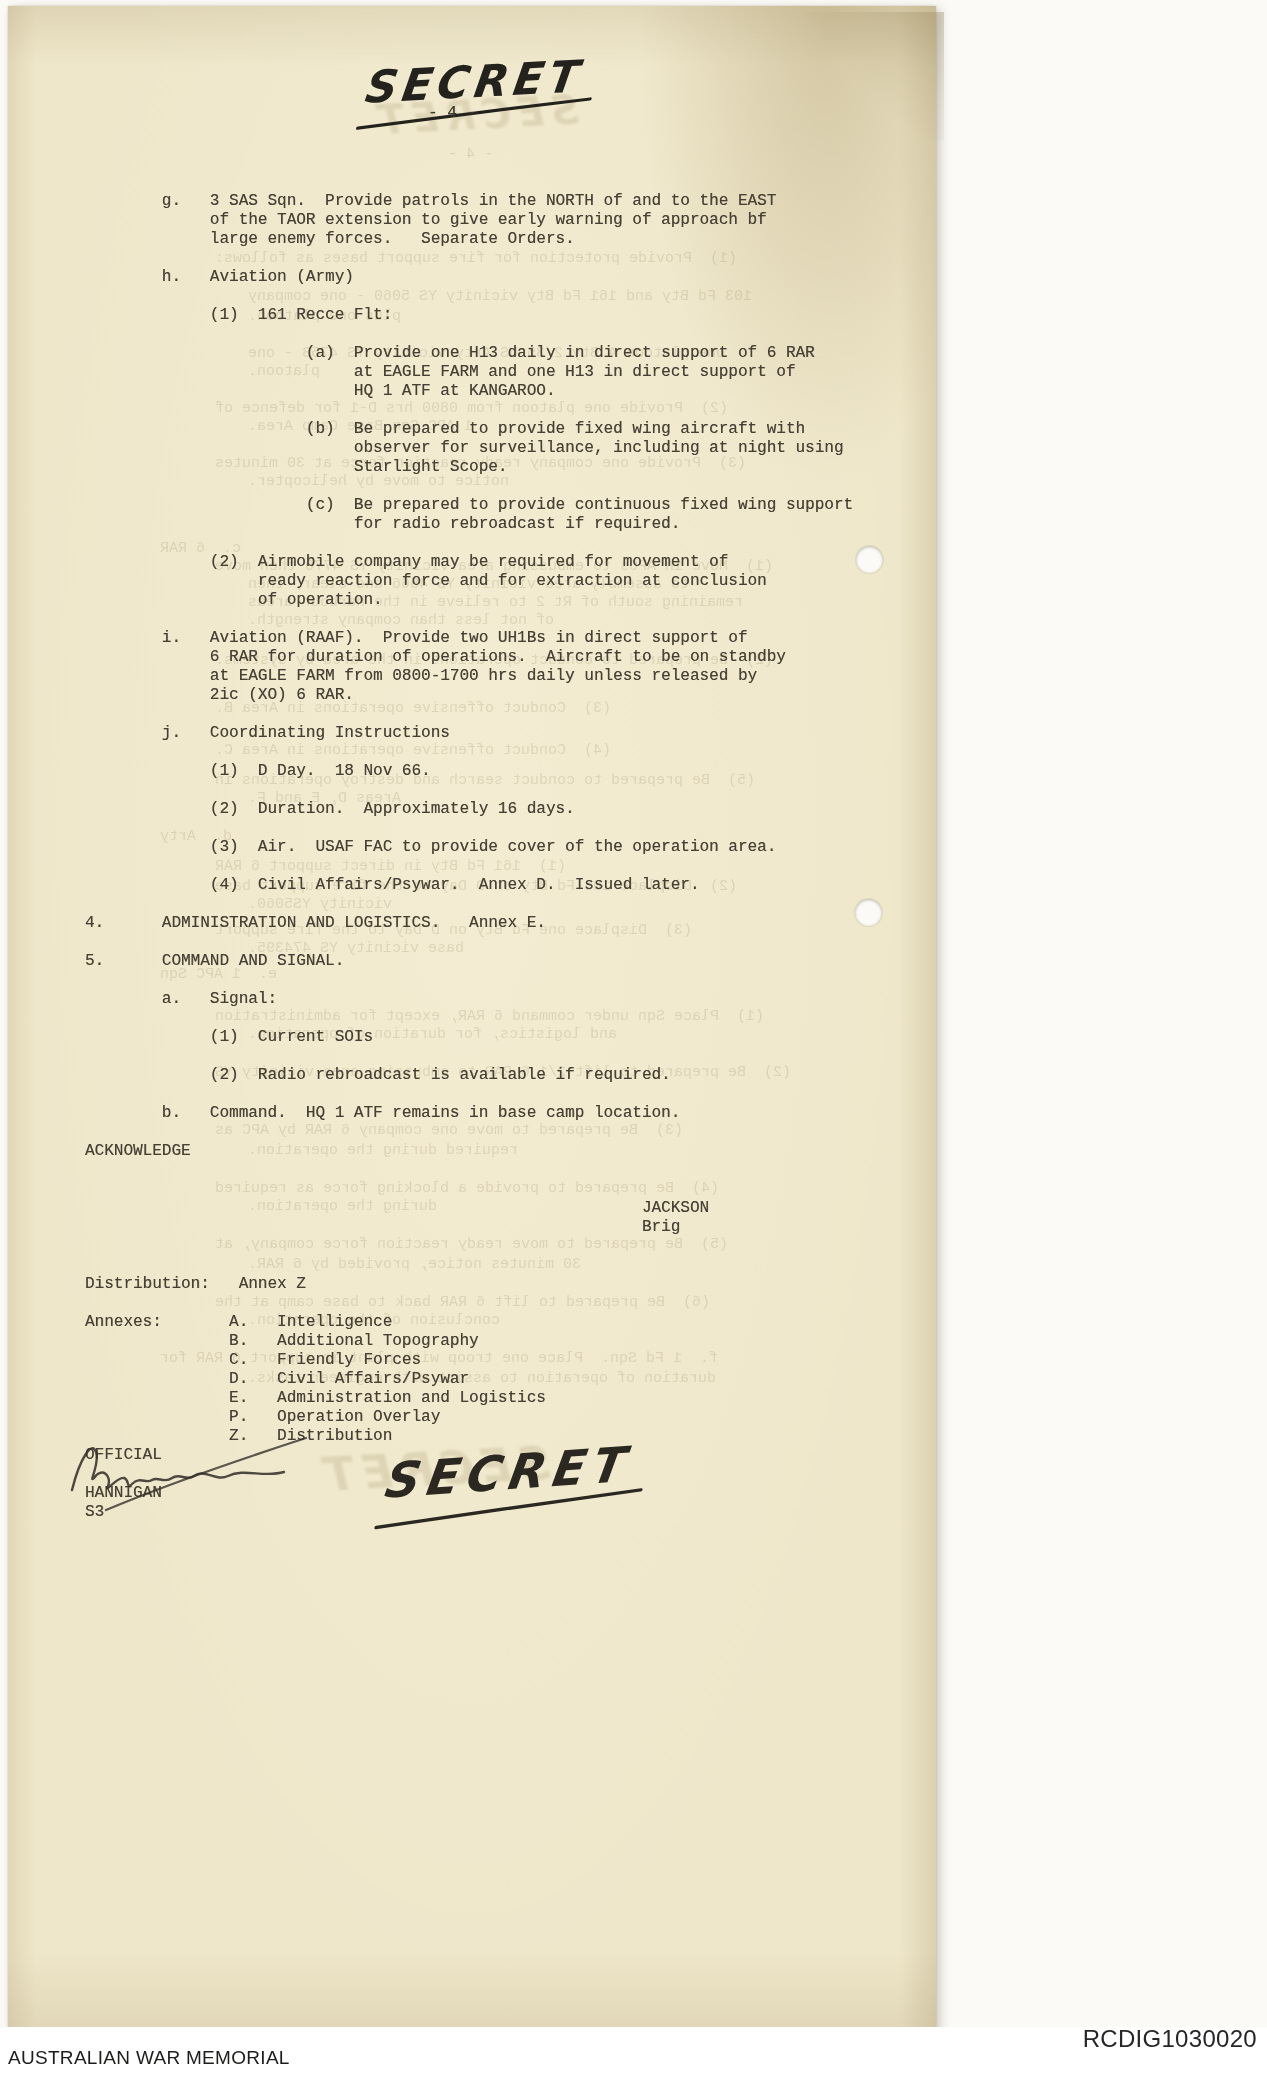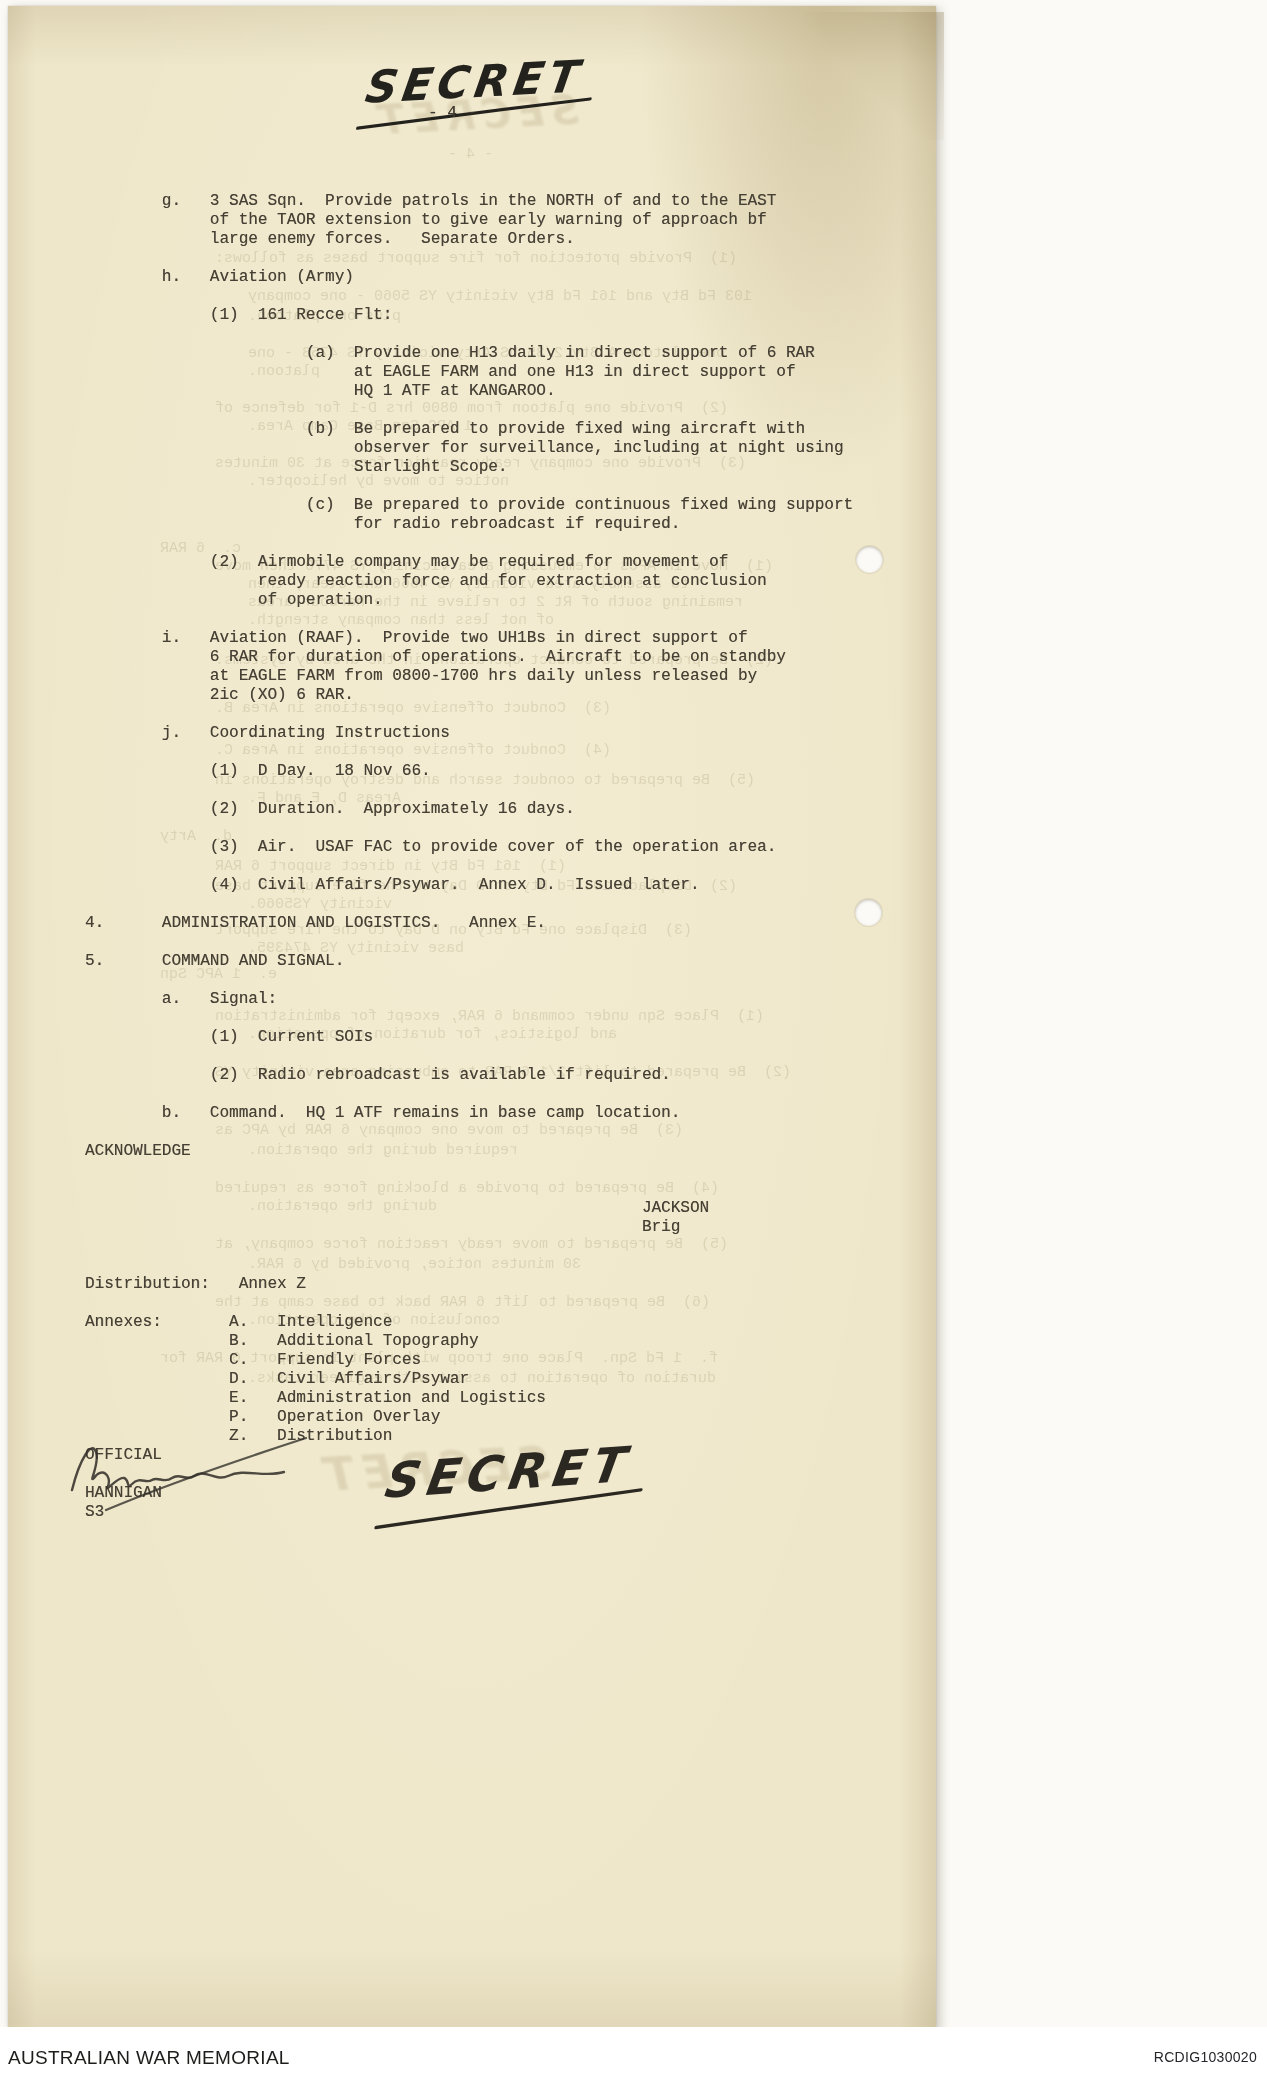--- a/index.html
+++ b/index.html
@@ -71,21 +71,21 @@
   .signature { position:absolute; left:66px; top:1426px; }
   
   .footer {
     position:absolute; left:0; right:0; bottom:0; height:55px; background:#ffffff;
   }
   .footer-left {
     position:absolute; left:8px; bottom:13px; font-size:19px;
     color:#1d1d1b; letter-spacing:0.3px;
   }
   .footer-right {
-    position:absolute; right:10px; bottom:17px; font-size:14px;
+    position:absolute; right:10px; bottom:29px; font-size:24px;
     color:#26262a; letter-spacing:0.3px;
   }
 </style>
 </head>
 <body>
 
 <div class="stage">
 
   <div class="paper">
     <div class="crease"></div>

